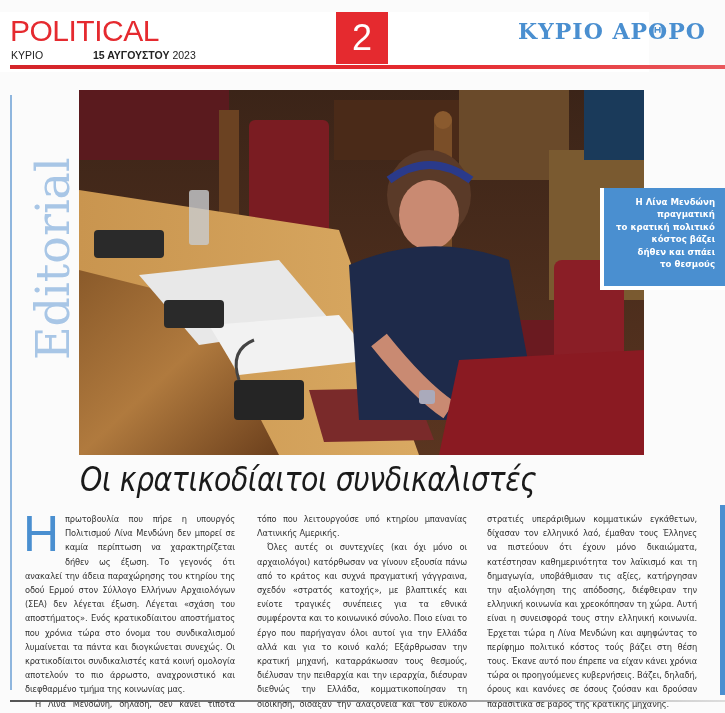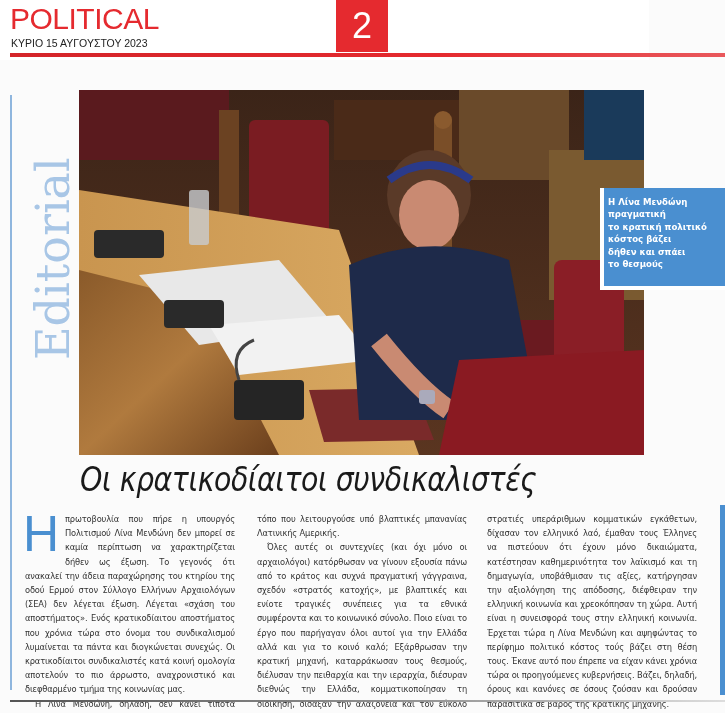--- a/index.html
+++ b/index.html
@@ -1,34 +1,34 @@
 <!DOCTYPE html>
 <html><head>
 <meta charset="utf-8">
 <style>
   * { box-sizing: border-box; margin: 0; padding: 0; }
   html, body { width: 725px; height: 713px; overflow: hidden; background: #fbfbfb; }
   body { position: relative; font-family: "DejaVu Sans", sans-serif; color: #222; }
 
   
-  .masthead { position: absolute; left: 0; top: 0; width: 649px; height: 60px; background: #fff; }
+  .masthead { position: absolute; left: 0; top: 12px; width: 649px; height: 60px; background: #fff; }
   .brand { position: absolute; left: 10px; top: 2px; font-family: "Liberation Sans", sans-serif; font-size: 30px; color: #e52a2f; letter-spacing: -0.5px; line-height: 34px; }
   .dateline { position: absolute; left: 11px; top: 37px; font-family: "Liberation Sans", sans-serif; font-size: 10.5px; color: #222; }
-  .dateline b { font-weight: 400; }
+  .dateline b { font-weight: 700; margin-left: 47px; }
   .page-num-box { position: absolute; left: 336px; top: 0; width: 52px; height: 52px; background: #e52a2f; color: #fff; font-family: "Liberation Sans", sans-serif; font-size: 36px; text-align: center; line-height: 52px; }
   .section-label { position: absolute; left: 518px; top: 6px; font-family: "DejaVu Serif", serif; font-weight: bold; font-size: 22px; color: #4a8fd0; letter-spacing: 1px; white-space: nowrap; }
   .header-rule { position: absolute; left: 10px; top: 53px; width: 715px; height: 4px; background: linear-gradient(to right, #d4252a, #e52a2f 60%, #e9585c); }
 
   
   .side-rule { position: absolute; left: 10px; top: 95px; width: 2px; height: 595px; background: #8fb6de; }
   .side-label { position: absolute; left: 30px; top: 360px; transform-origin: left top; transform: rotate(-90deg); font-family: "DejaVu Serif", serif; font-size: 46px; color: #a8c6e6; white-space: nowrap; line-height: 46px; }
 
   
   .photo { position: absolute; left: 79px; top: 90px; width: 565px; height: 365px; overflow: hidden; background: #3a2418; }
-  .callout { position: absolute; left: 600px; top: 188px; width: 125px; height: 102px; background: #4a8fd0; color: #fff; font-family: "DejaVu Sans", sans-serif; font-weight: bold; font-size: 8.6px; line-height: 12.4px; text-align: left; padding: 8px 10px 0 4px; border-left: 4px solid #fff; border-bottom: 4px solid #fff; }
+  .callout { position: absolute; left: 600px; top: 188px; width: 125px; height: 102px; background: #4a8fd0; color: #fff; font-family: "DejaVu Sans", sans-serif; font-weight: bold; font-size: 8.6px; line-height: 12.4px; text-align: right; padding: 8px 10px 0 4px; border-left: 4px solid #fff; border-bottom: 4px solid #fff; }
   .callout span { display: block; }
 
   
   .headline { position: absolute; left: 80px; top: 460px; width: 600px; font-family: "DejaVu Sans", sans-serif; font-style: italic; font-weight: 300; font-size: 33px; color: #1a1a1a; letter-spacing: -0.5px; white-space: nowrap; transform: scaleX(0.86); transform-origin: left top; }
 
   
   .col { position: absolute; top: 512px; width: 210px; font-family: "DejaVu Sans", sans-serif; font-size: 8.3px; line-height: 14.2px; color: #333; text-align: justify; letter-spacing: -0.15px; }
   .col p { margin: 0; text-indent: 0; }
   .col p.indent { text-indent: 10px; }
   .col1 { left: 25px; }
@@ -43,20 +43,21 @@
 <body>
 
 <div class="masthead">
   <div class="brand">POLITICAL</div>
   <div class="dateline">
     <span>ΚΥΡΙΟ</span>
     <b>15 ΑΥΓΟΥΣΤΟΥ</b>
     <span>2023</span>
   </div>
   <div class="page-num-box">2</div>
+  <div class="section-label">ΚΥΡΙΟ ΑΡΘΡΟ</div>
   <div class="header-rule"></div>
 </div>
 
 <div class="side-rule"></div>
 <div class="side-label">Editorial</div>
 
 <div class="photo">
   <svg width="565" height="365" viewBox="0 0 565 365">
     <defs>
       <linearGradient id="wood" x1="0" y1="0" x2="1" y2="1">
@@ -125,21 +126,21 @@
 </div>
 
 <h1 class="headline">Οι κρατικοδίαιτοι συνδικαλιστές</h1>
 
 <div class="col col1">
   <p><span class="dropcap">Η</span><span>πρωτοβουλία που πήρε η υπουργός Πολιτισμού Λίνα Μενδώνη δεν μπορεί σε καμία περίπτωση να χαρακτηρίζεται δήθεν ως έξωση. Το γεγονός ότι ανακαλεί την άδεια παραχώρησης του κτηρίου της οδού Ερμού στον Σύλλογο Ελλήνων Αρχαιολόγων (ΣΕΑ) δεν λέγεται έξωση. Λέγεται «σχάση του αποστήματος». Ενός κρατικοδίαιτου αποστήματος που χρόνια τώρα στο όνομα του συνδικαλισμού λυμαίνεται τα πάντα και διογκώνεται συνεχώς. Οι κρατικοδίαιτοι συνδικαλιστές κατά κοινή ομολογία αποτελούν το πιο άρρωστο, αναχρονιστικό και διεφθαρμένο τμήμα της κοινωνίας μας.</span></p>
   <p class="indent">Η Λίνα Μενδώνη, δηλαδή, δεν κάνει τίποτα παραπάνω από το να επαναφέρει την κανονικότητα σε έναν</p>
 </div>
 
 <div class="col col2">
-  <p>τόπο που λειτουργούσε υπό βλαπτικές μπανανίας Λατινικής Αμερικής.</p>
+  <p>τόπο που λειτουργούσε υπό κτηρίου μπανανίας Λατινικής Αμερικής.</p>
   <p class="indent">Όλες αυτές οι συντεχνίες (και όχι μόνο οι αρχαιολόγοι) κατόρθωσαν να γίνουν εξουσία πάνω από το κράτος και συχνά πραγματική γάγγραινα, σχεδόν «στρατός κατοχής», με βλαπτικές και ενίοτε τραγικές συνέπειες για τα εθνικά συμφέροντα και το κοινωνικό σύνολο. Ποιο είναι το έργο που παρήγαγαν όλοι αυτοί για την Ελλάδα αλλά και για το κοινό καλό; Εξάρθρωσαν την κρατική μηχανή, καταρράκωσαν τους θεσμούς, διέλυσαν την πειθαρχία και την ιεραρχία, διέσυραν διεθνώς την Ελλάδα, κομματικοποίησαν τη διοίκηση, δίδαξαν την αλαζονεία και τον εύκολο πλουτισμό, διόρισαν στο Δημόσιο και στις ΔΕΚΟ</p>
 </div>
 
 <div class="col col3">
   <p>στρατιές υπεράριθμων κομματικών εγκάθετων, δίχασαν τον ελληνικό λαό, έμαθαν τους Έλληνες να πιστεύουν ότι έχουν μόνο δικαιώματα, κατέστησαν καθημερινότητα τον λαϊκισμό και τη δημαγωγία, υποβάθμισαν τις αξίες, κατήργησαν την αξιολόγηση της απόδοσης, διέφθειραν την ελληνική κοινωνία και χρεοκόπησαν τη χώρα. Αυτή είναι η συνεισφορά τους στην ελληνική κοινωνία. Έρχεται τώρα η Λίνα Μενδώνη και αψηφώντας το περίφημο πολιτικό κόστος τούς βάζει στη θέση τους. Έκανε αυτό που έπρεπε να είχαν κάνει χρόνια τώρα οι προηγούμενες κυβερνήσεις. Βάζει, δηλαδή, όρους και κανόνες σε όσους ζούσαν και δρούσαν παρασιτικά σε βάρος της κρατικής μηχανής.</p>
   <p class="signature">«Ρ»</p>
 </div>
 
 <div class="right-bar"></div>
 <div class="bottom-rule"></div>

